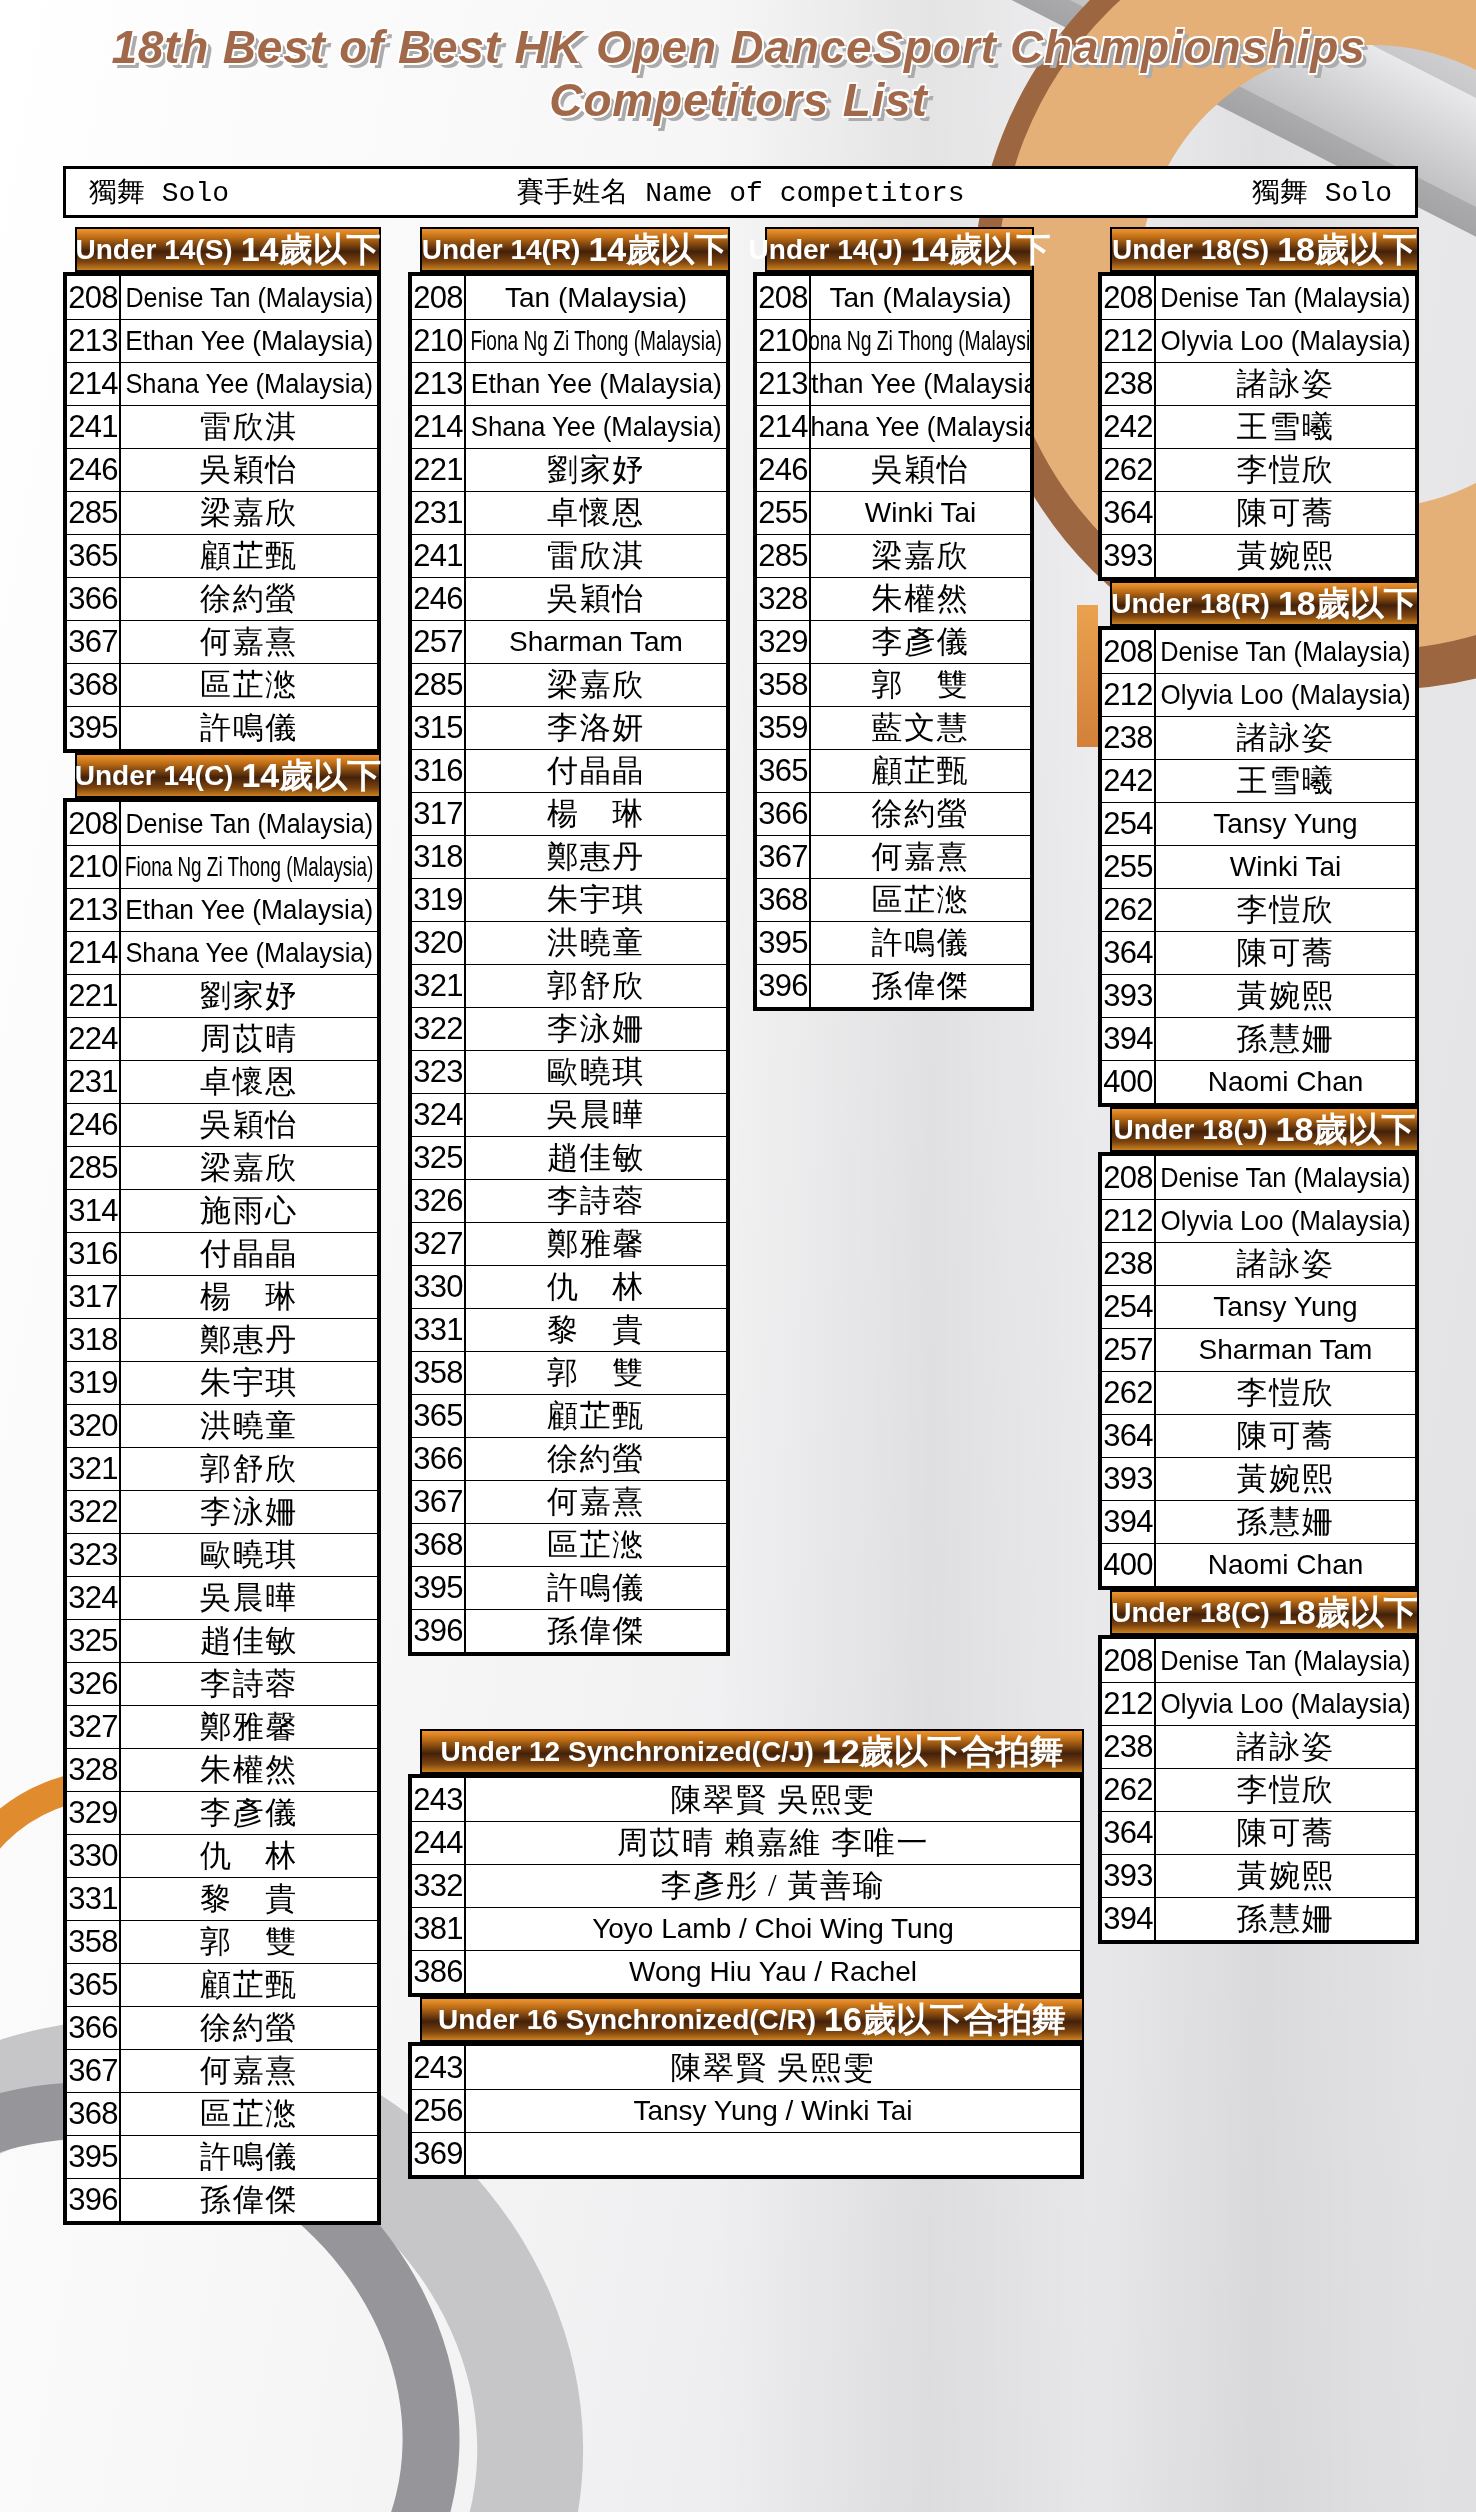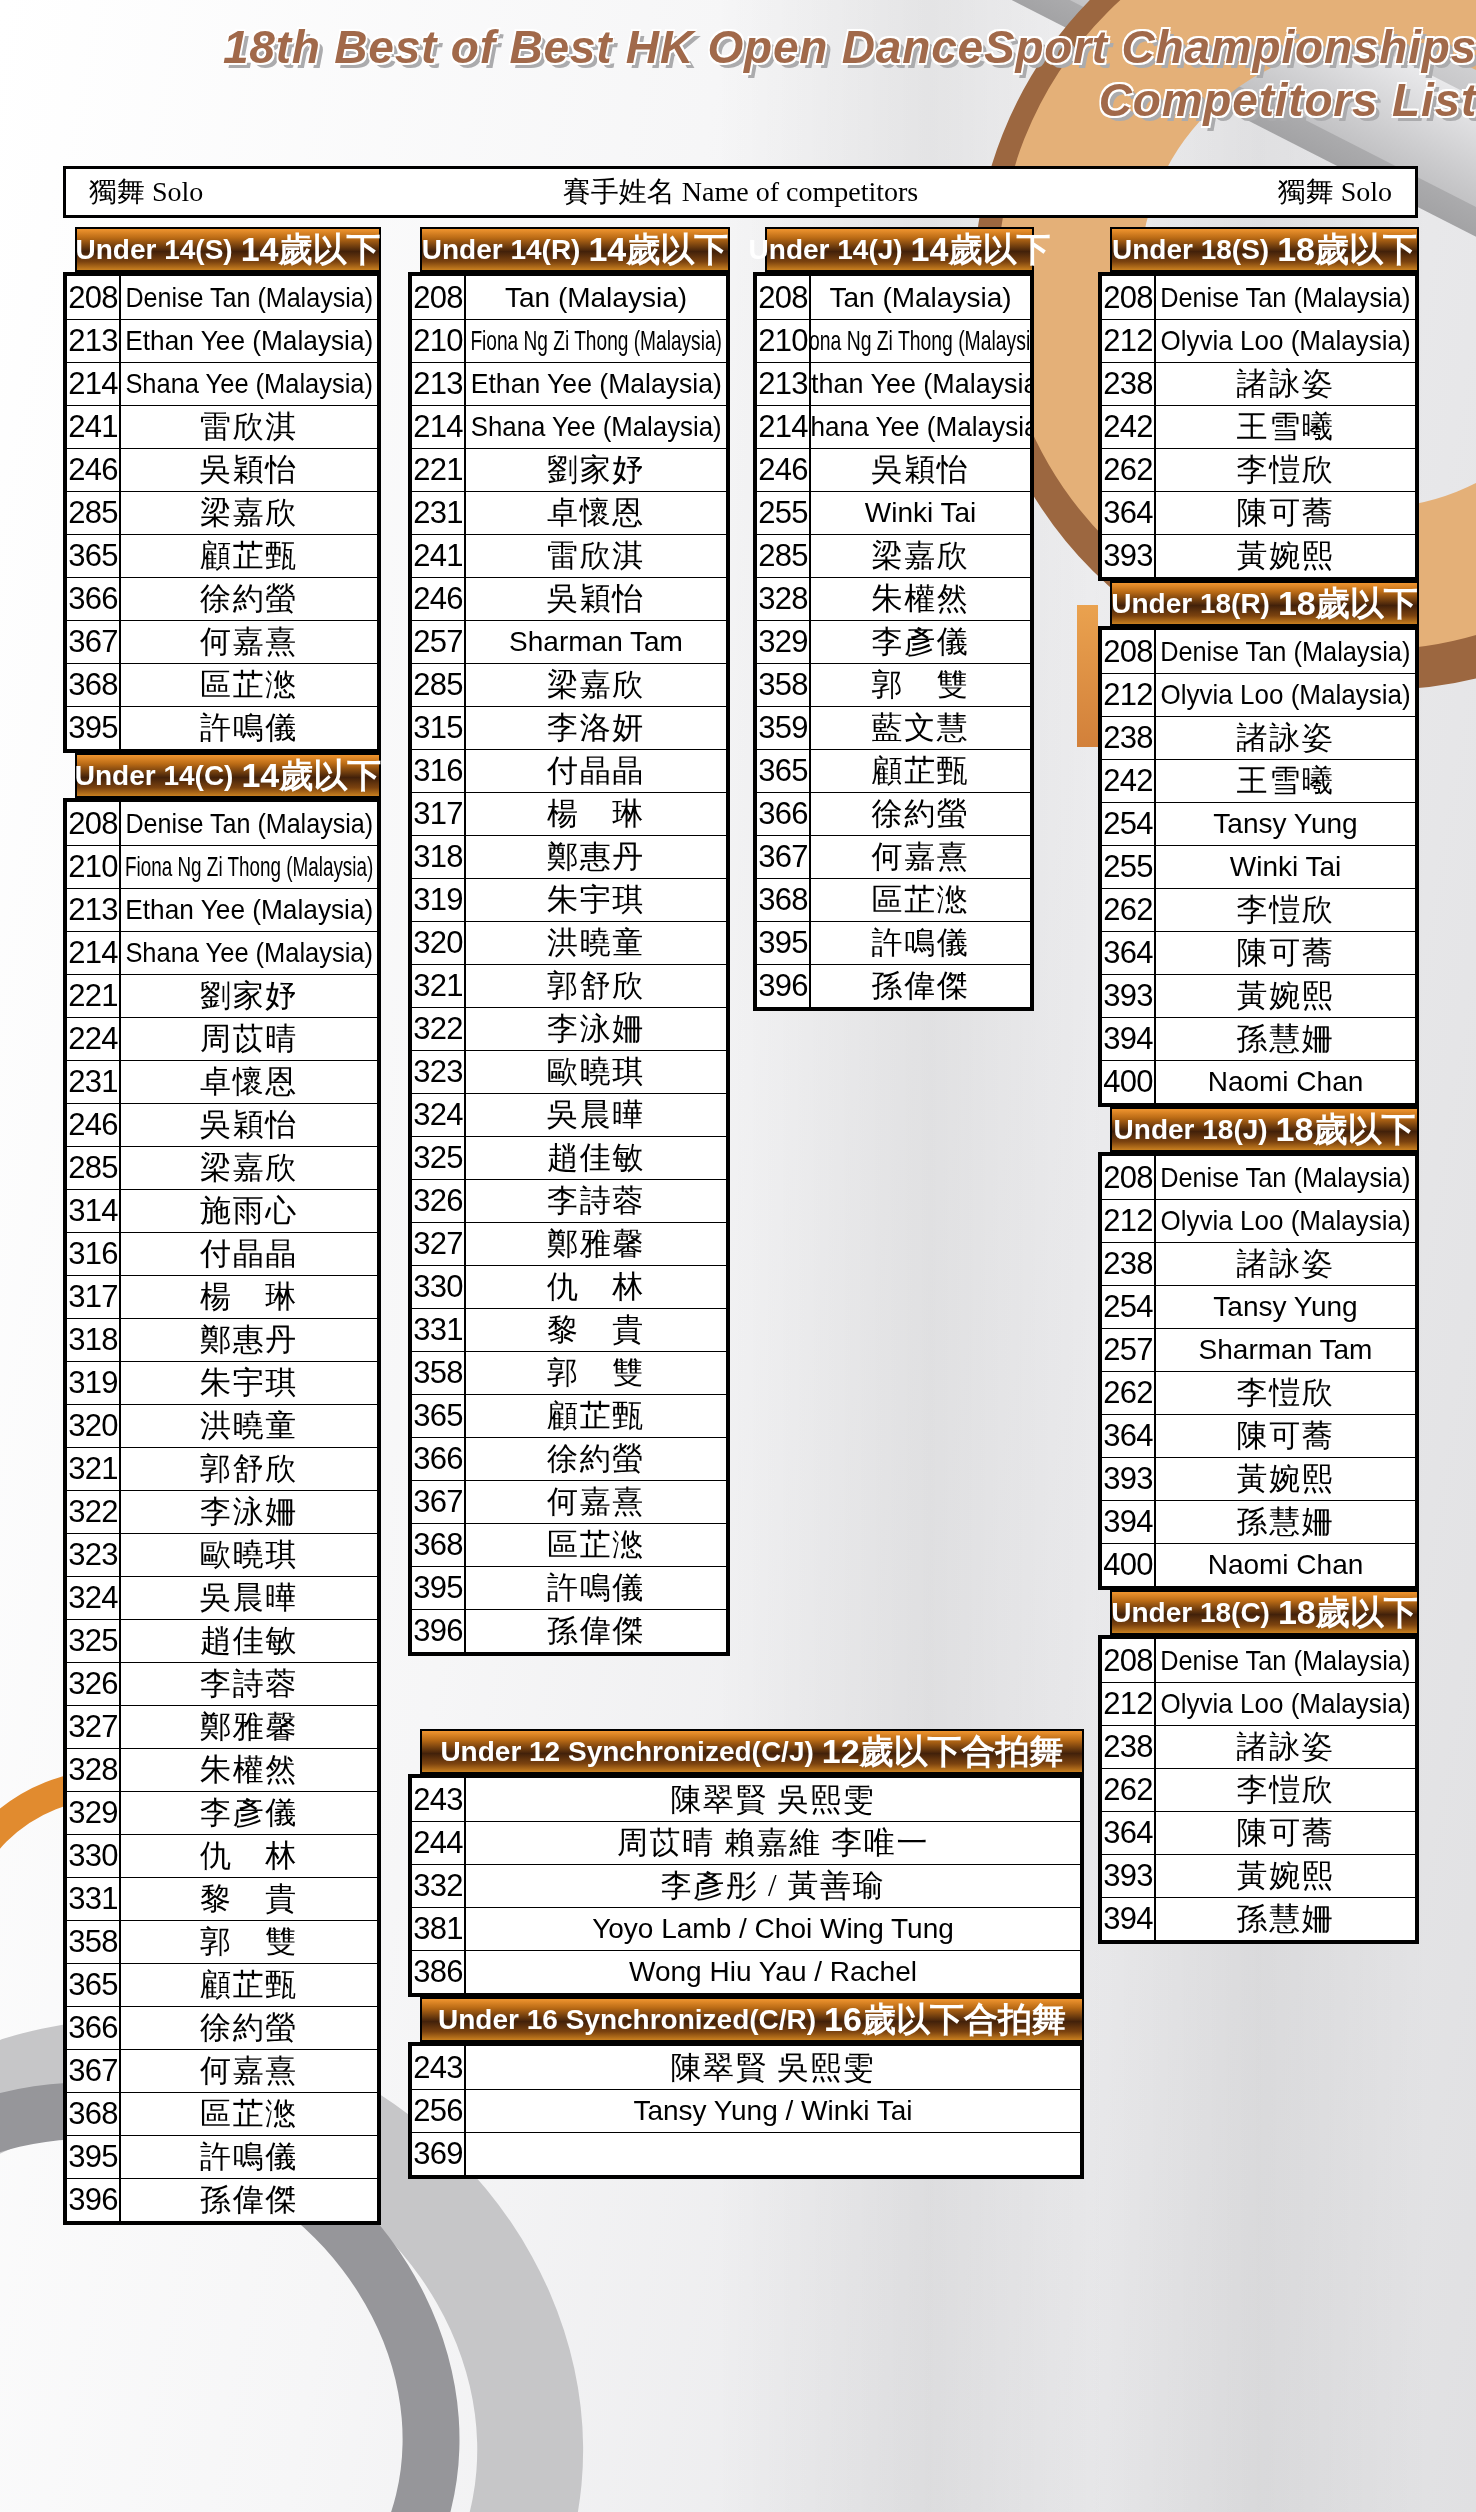--- a/index.html
+++ b/index.html
@@ -24,28 +24,28 @@
   .d-sw2{left:-227px;top:2095px;width:698px;height:617px;border-radius:50%;
     box-sizing:border-box;border:57px solid #96969a;transform:rotate(33deg);}
   .d-band1{left:715px;top:0;width:390px;height:2512px;
     background:linear-gradient(90deg,rgba(0,0,0,0) 0%,rgba(0,0,0,0.06) 55%,rgba(0,0,0,0) 100%);}
   .d-band2{left:1088px;top:0;width:341px;height:2512px;
     background:linear-gradient(90deg,rgba(0,0,0,0) 0%,rgba(0,0,0,0.05) 50%,rgba(0,0,0,0) 100%);}
   .d-orange-streak{left:1077px;top:605px;width:21px;height:142px;z-index:1;
     background:linear-gradient(180deg,#eaa24f,#d2803a);}
 
   .page-title{
-    position:absolute;top:21px;left:0;width:100%;text-align:right;z-index:2;
+    position:absolute;top:21px;left:0;width:100%;text-align:center;z-index:2;
     font-weight:bold;font-style:italic;font-size:46px;line-height:1.15;color:#a1694a;letter-spacing:0.8px;
     text-shadow:-1.6px -1.6px 0 #fff,1.6px -1.6px 0 #fff,-1.6px 1.6px 0 #fff,1.6px 1.6px 0 #fff,4.9px 4.9px 0 #ababad;
   }
   .solo-bar{
     position:absolute;left:63px;top:166px;width:1355px;height:52px;z-index:2;
     background:#fff;border:3.2px solid #000;box-sizing:border-box;
-    font-family:Liberation Serif, serif;font-size:28px;
+    font-family:Liberation Mono, monospace;font-size:28px;
   }
   .solo-bar .lft{position:absolute;left:23px;top:50%;transform:translateY(-50%);}
   .solo-bar .ctr{position:absolute;left:50%;top:50%;transform:translate(-50%,-50%);white-space:nowrap;}
   .solo-bar .rgt{position:absolute;right:23px;top:50%;transform:translateY(-50%);}
 
   .col{position:absolute;z-index:2;}
   #col1{left:63px;top:227px;width:318px;}
   #col2{left:408px;top:227px;width:322px;}
   #col3{left:753px;top:227px;width:281px;}
   #col4{left:1098px;top:227px;width:321px;}

